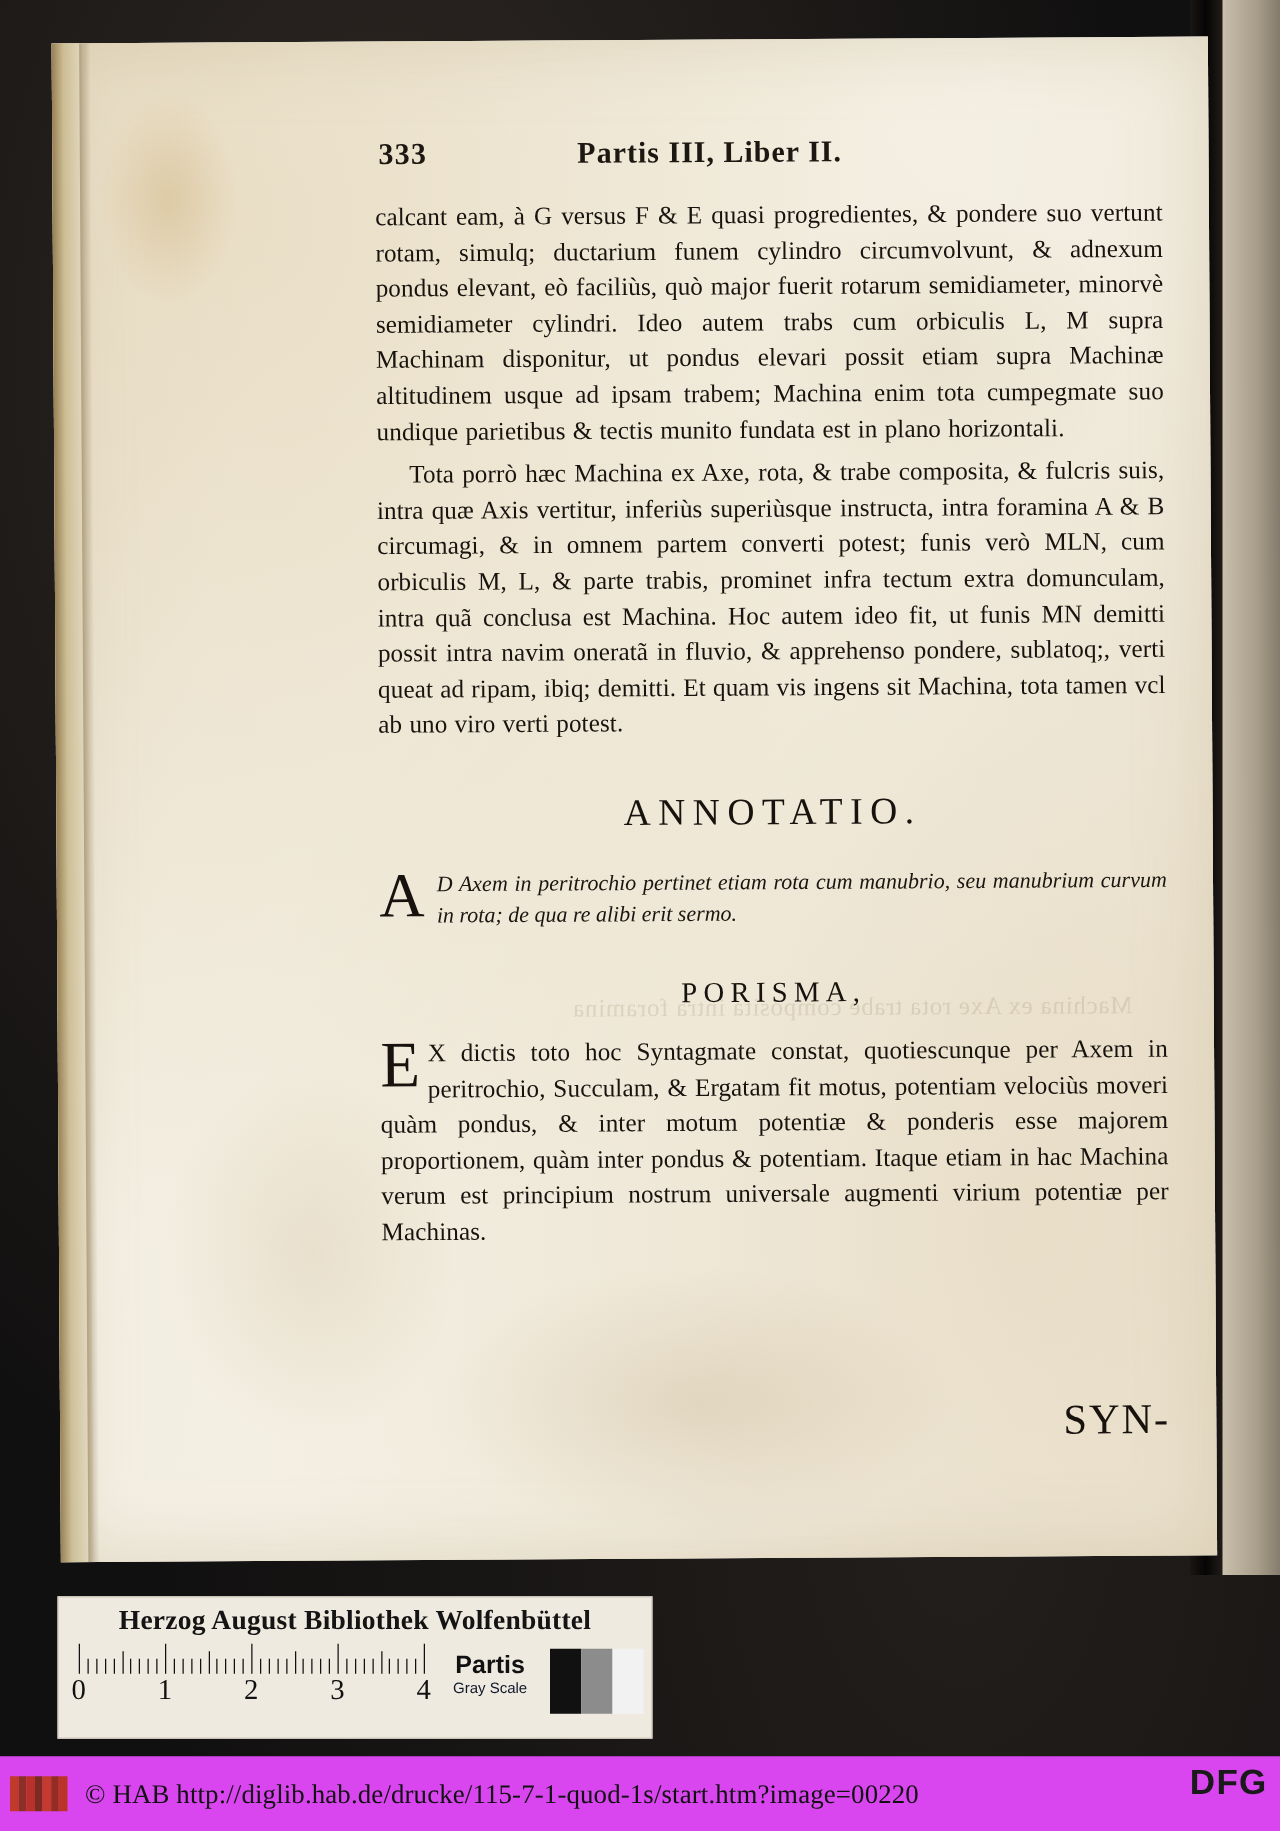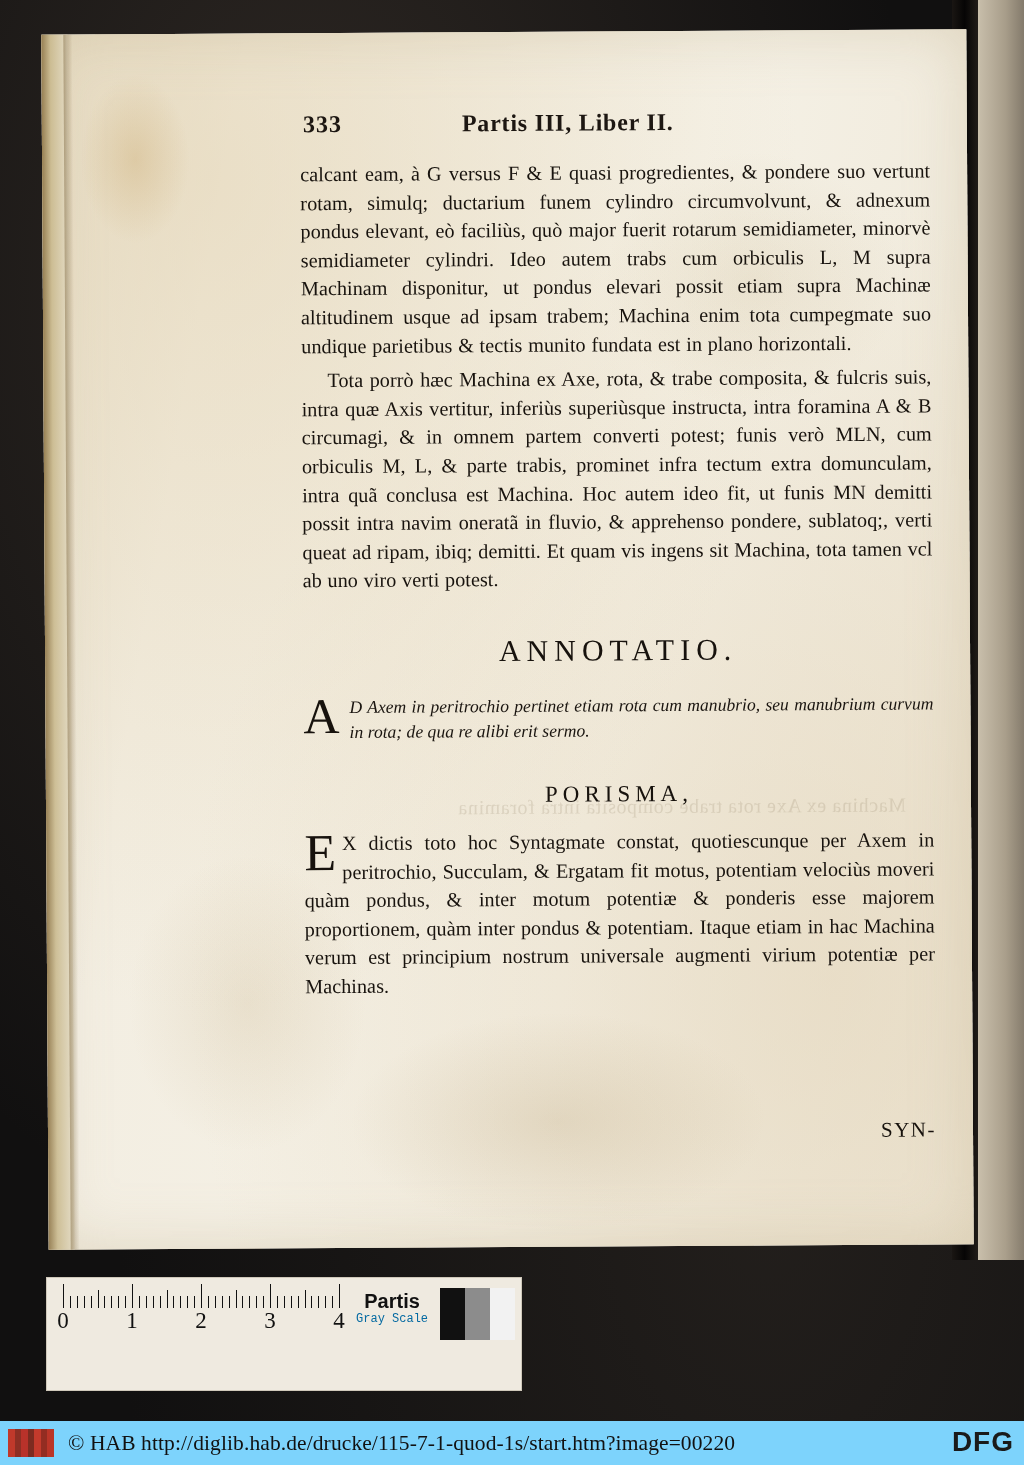--- a/index.html
+++ b/index.html
@@ -191,21 +191,21 @@
     line-height: 44px;
     margin: 2px 6px 0 0;
     font-family: "Liberation Serif", serif;
     color: #17120d;
   }
 
   .catchword {
     position: absolute;
     right: 0;
     top: 1010px;
-    font-size: 21px;
+    font-size: 34px;
     letter-spacing: 1.5px;
     color: #17120d;
   }
 
   
   .target-card {
     position: absolute;
     left: 46px;
     top: 1277px;
     width: 474px;
@@ -261,41 +261,41 @@
     padding-top: 8px;
   }
   .kodak-name {
     font-family: "Liberation Sans", sans-serif;
     font-weight: bold;
     font-size: 20px;
     color: #111;
     line-height: 22px;
   }
   .kodak-sub {
-    font-family: Liberation Mono, monospace;
+    font-family: Liberation Sans, sans-serif;
     font-size: 12px;
-    color: #0369a1;
+    color: #0f172a;
     line-height: 14px;
   }
   .patches {
     display: flex;
     width: 76px;
     height: 52px;
     margin-top: 6px;
   }
   .patch { flex: 1 1 0; }
 
   
   .footer {
     position: absolute;
     left: 0;
     bottom: 0;
     width: 1024px;
-    height: 44px;
-    background: #7dd3fc;
+    height: 60px;
+    background: #d946ef;
     display: flex;
     align-items: center;
   }
   .color-strip {
     width: 46px;
     height: 28px;
     margin-left: 8px;
     display: flex;
   }
   .color-strip i {
@@ -361,20 +361,21 @@
     <p class="body porisma-body">
       <span class="dropcap">E</span>
       <span>X dictis toto hoc Syntagmate constat, quotiescunque per Axem in peritrochio, Succulam, &amp; Ergatam fit motus, potentiam velociùs moveri quàm pondus, &amp; inter motum potentiæ &amp; ponderis esse majorem proportionem, quàm inter pondus &amp; potentiam.   Itaque etiam in hac Machina verum est principium nostrum universale augmenti virium potentiæ per Machinas.</span>
     </p>
 
     <div class="catchword">SYN-</div>
   </div>
 </div>
 
 <div class="target-card">
+  <div class="target-title">Herzog August Bibliothek Wolfenbüttel</div>
   <div class="target-row">
     <div class="ruler">
       <div class="ruler-ticks" id="ruler-ticks">
           <div class="tick" style="left: 8px; height: 24px;"></div>
           <div class="tick" style="left: 14.9px; height: 12px;"></div>
           <div class="tick" style="left: 21.8px; height: 12px;"></div>
           <div class="tick" style="left: 28.7px; height: 12px;"></div>
           <div class="tick" style="left: 35.6px; height: 12px;"></div>
           <div class="tick" style="left: 42.5px; height: 18px;"></div>
           <div class="tick" style="left: 49.4px; height: 12px;"></div>

